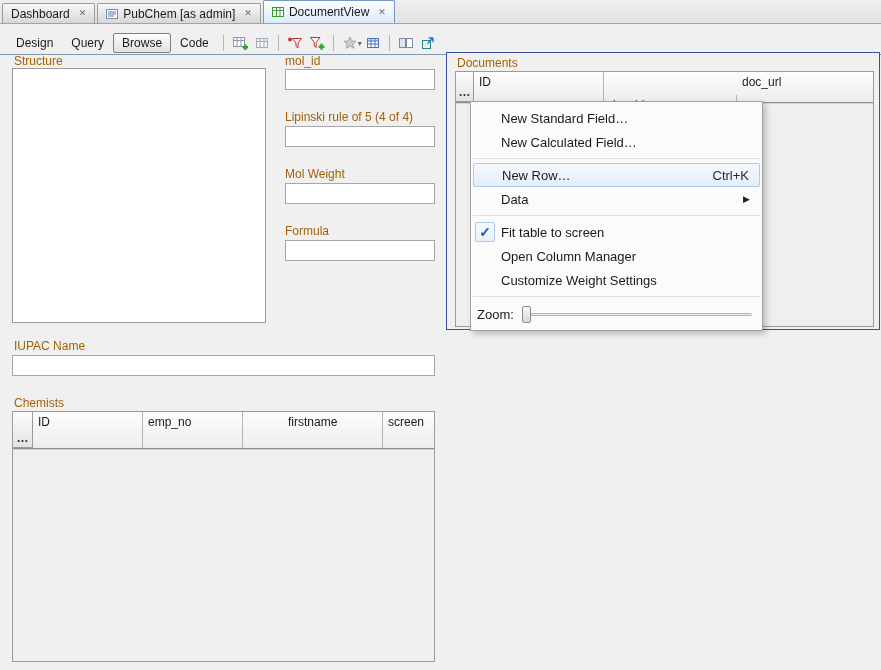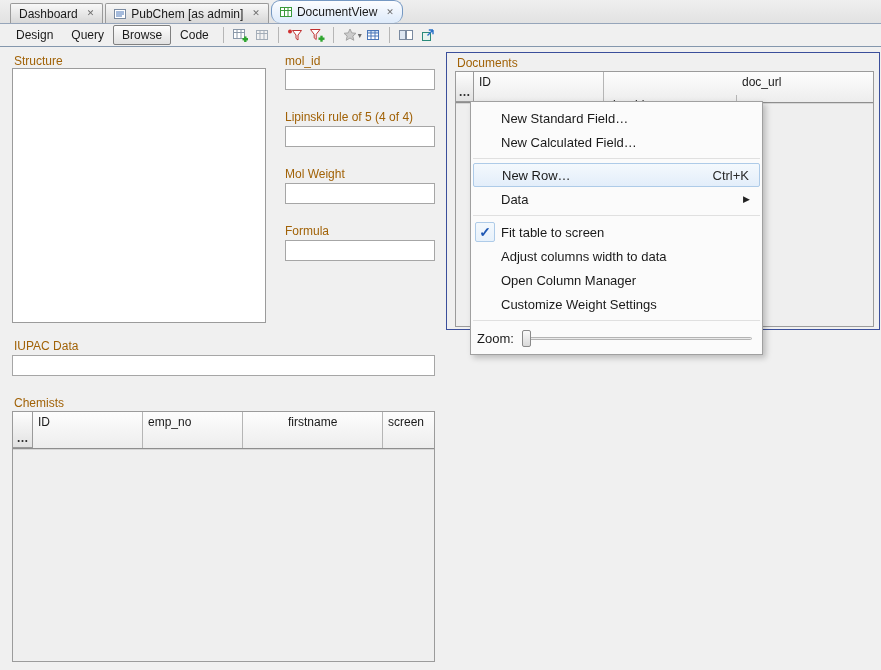--- a/index.html
+++ b/index.html
@@ -9,42 +9,41 @@
     font-size:12px; color:#1a1a1a;
     background:#f0f0f0; overflow:hidden; position:relative;
   }
   #app { position:relative; width:881px; height:670px; }
 
   
   .tabbar {
     position:absolute; top:0; left:0; right:0; height:24px;
     background:linear-gradient(#efefef,#e2e2e2);
     border-bottom:1px solid #96a5ba;
-    display:flex; align-items:flex-end; padding-left:10px;
+    display:flex; align-items:flex-end; padding-left:2px;
   }
   .tab {
     height:20px; display:flex; align-items:center; gap:5px;
     padding:0 8px; margin-right:2px; cursor:default;
     background:linear-gradient(#f8f8f8,#d7d7d7);
     border:1px solid #9a9a9a; border-bottom:none;
     border-radius:2px 2px 0 0; white-space:nowrap;
   }
   .tab.active {
     height:23px;
     background:linear-gradient(#fcfdff,#ddeafa);
     border-color:#7598c2;
-    border-radius:9px;
   }
   .tab-label { color:#1a1a1a; }
   .tab-close { color:#6d6d6d; font-size:9px; margin-left:4px; cursor:pointer; line-height:1; }
   .tab-icon { display:flex; align-items:center; }
 
   
   .toolbar {
-    position:absolute; top:24px; left:0; right:0; height:23px;
+    position:absolute; top:32px; left:0; right:0; height:23px;
     display:flex; align-items:center; padding:0 7px;
     background:#f0f0f0; border-bottom:1px solid #8497ad;
   }
   .mode-btn { padding:2px 8px; border:1px solid transparent; border-radius:2px; cursor:pointer; }
   .mode-btn.active {
     border-color:#808080;
     background:linear-gradient(#fdfdfd,#e1e1e1);
   }
   .tb-sep { width:1px; height:16px; background:#b6b6b6; margin:0 5px; flex:0 0 auto; }
   .tb-icon {
@@ -246,21 +245,21 @@
 
   <div class="flabel" style="left:285px; top:110px;">Lipinski rule of 5 (4 of 4)</div>
   <input class="tinput" style="left: 285px; top: 126px; width: 150px;" value="">
 
   <div class="flabel" style="left:285px; top:167px;">Mol Weight</div>
   <input class="tinput" style="left: 285px; top: 183px; width: 150px;" value="">
 
   <div class="flabel" style="left:285px; top:224px;">Formula</div>
   <input class="tinput" style="left: 285px; top: 240px; width: 150px;" value="">
 
-  <div class="flabel" style="left:14px; top:339px;">IUPAC Data</div>
+  <div class="flabel" style="left:14px; top:339px;">IUPAC Name</div>
   <input class="tinput" style="left: 12px; top: 355px; width: 423px;" value="">
 
   <div class="flabel" style="left:14px; top:396px;">Chemists</div>
   <div class="dgrid" style="left:12px; top:411px; width:423px; height:251px; display:flex; flex-direction:column;">
     <div class="dgrid-header" style="height:37px;">
       <div class="selector-btn" style="width:20px;">
         <span>…</span>
       </div>
       <div class="hcell" style="width:110px;">ID</div>
       <div class="hcell" style="width:100px;">emp_no</div>
@@ -300,23 +299,20 @@
     <div class="menu-item">
       <span>Data</span>
       <span class="submenu-arrow">▶</span>
     </div>
     <div class="menu-sep"></div>
     <div class="menu-item">
       <span class="check-box">✓</span>
       <span>Fit table to screen</span>
     </div>
     <div class="menu-item">
-      <span>Adjust columns width to data</span>
-    </div>
-    <div class="menu-item">
       <span>Open Column Manager</span>
     </div>
     <div class="menu-item">
       <span>Customize Weight Settings</span>
     </div>
     <div class="menu-sep"></div>
     <div class="zoom-row">
       <span>Zoom:</span>
       <span class="slider">
         <span class="slider-track"></span>

